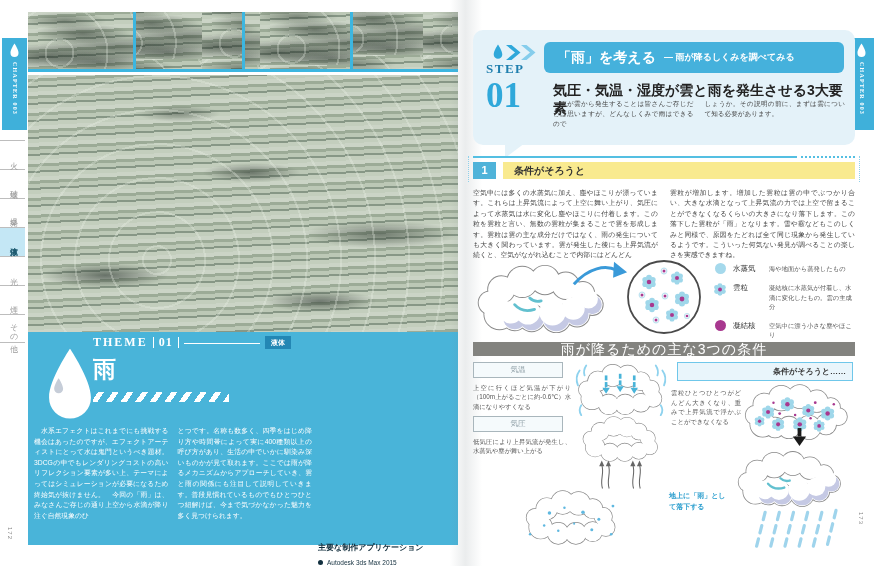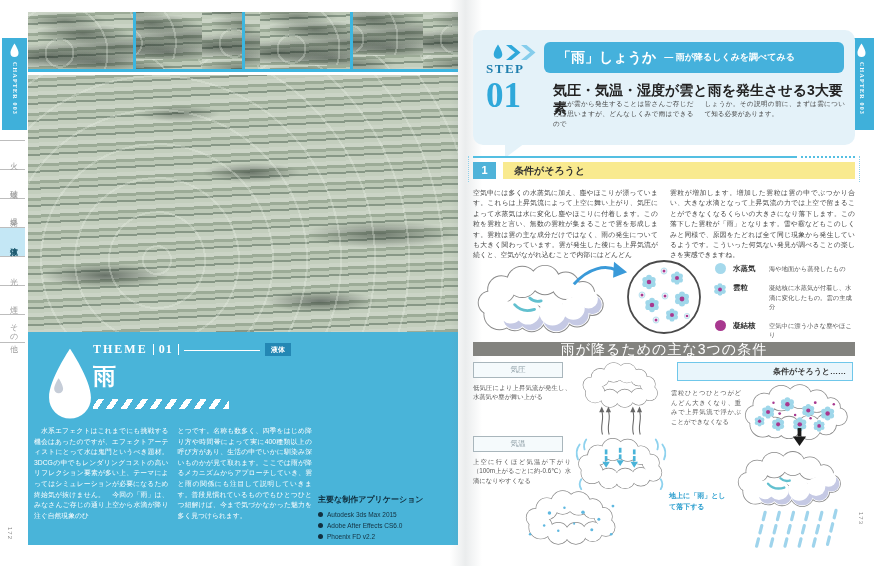--- a/index.html
+++ b/index.html
@@ -44,34 +44,34 @@
   .thumb-row { left:28px; top:12px; width:430px; height:60px; display:flex; border-bottom:3px solid #3cb6e0; }
   .thumb { flex:1; }
   .thumb + .thumb { border-left:3px solid #3cb6e0; }
   .thumb:nth-child(2){ background-position:-40px -10px; }
   .thumb:nth-child(3){ background-position:-90px -4px; }
   .thumb:nth-child(4){ background-position:-140px -14px; }
   .main-photo { left:28px; top:75px; width:430px; height:257px; }
 
   .theme-panel { left:28px; top:332px; width:430px; height:213px; background:#49b4d9; }
   .big-drop { left:14px; top:14px; }
-  .theme-head { left:65px; top:10px; width:198px; color:#fff; }
+  .theme-head { left:65px; top:3px; width:198px; color:#fff; }
   .theme-row { display:flex; align-items:center; gap:5px; }
   .theme-eyebrow { font-size:12px; letter-spacing:2px; font-weight:bold; font-family:"Liberation Serif","DejaVu Serif",serif; }
   .vbar { width:0; height:11px; border-left:1.5px solid #fff; }
   .theme-num { font-size:12px; letter-spacing:1px; font-weight:bold; font-family:"Liberation Serif","DejaVu Serif",serif; }
   .theme-rule { flex:1; border-bottom:1px solid #fff; height:1px; margin-top:2px; }
   .theme-badge { background:#2387b4; color:#fff; font-size:7px; padding:1.5px 6px; font-weight:bold; }
   .theme-title { font-size:23px; font-weight:bold; margin-top:4px; }
   .stripes { width:136px; height:10px; margin-top:7px;
     background:repeating-linear-gradient(-55deg, #fff 0 5px, rgba(255,255,255,0) 5px 12px); }
   .theme-body { left:6px; top:94px; width:278px; display:flex; gap:9px; }
   .theme-body .col { flex:1; font-size:6.8px; line-height:10.6px; color:#fff; text-align:justify; }
   .apps { left:290px; top:162px; width:134px; color:#0e2b3a; }
-  .apps-heading { font-size:8px; font-weight:bold; margin-bottom:6px; }
+  .apps-heading { font-size:8px; font-weight:bold; margin-bottom:6px;margin-top:48px; }
   .app-item { display:flex; align-items:center; gap:4px; font-size:6.5px; color:#14303f; margin-top:4px; }
   .bullet { width:5px; height:5px; border-radius:50%; background:#12303f; flex:none; }
 
   .pagenum { writing-mode:vertical-rl; font-size:6px; color:#888; letter-spacing:1px; }
 
   
   .bubble { left:473px; top:30px; width:382px; height:115px; background:#e4f2f9; border-radius:10px; }
   .bubble-tail { left:505px; top:143px; width:0; height:0; border-top:15px solid #e4f2f9; border-right:20px solid transparent; }
   .step-block { left:13px; top:14px; width:58px; text-align:left; }
   .step-icons { display:flex; align-items:center; justify-content:center; gap:2px; }
@@ -98,21 +98,21 @@
   .sec-body { display:flex; gap:12px; margin-top:9px; }
   .sec-body .col { flex:1; font-size:6.8px; line-height:10.4px; color:#444; text-align:justify; }
 
   
   .diagram { left:473px; top:258px; width:382px; height:80px; }
   .legend { left:240px; top:5px; width:142px; }
   .legend-row { display:flex; align-items:flex-start; margin-bottom:8px; gap:6px; }
   .legend-ic { width:14px; display:flex; justify-content:center; flex:none; margin-top:0px; }
   .dot-lblue { width:11px; height:11px; border-radius:50%; background:#a5d9ec; }
   .dot-mag   { width:11px; height:11px; border-radius:50%; background:#a8388f; }
-  .legend-name { width:30px; flex:none; font-size:7.5px; font-weight:bold; color:#333; padding-top:1px; }
+  .legend-name { width:30px; flex:none; font-size:7.5px; font-weight:normal; color:#333; padding-top:1px; }
   .legend-desc { flex:1; font-size:6.3px; line-height:9.5px; color:#555; padding-top:1px; }
 
   .graybar { left:473px; top:342px; width:382px; height:14px; background:#83837f; color:#fff;
     font-size:14px; text-align:center; line-height:14px; letter-spacing:1px; }
 
   
   .cond-area { left:473px; top:362px; width:382px; height:185px; display:flex; }
   .cond-left { width:196px; }
   .cond-row { display:flex; }
   .cond-row.r1 { height:74px; } .cond-row.r2 { height:54px; } .cond-row.r3 { height:55px; }
@@ -310,21 +310,21 @@
           </svg>
         <svg width="32" height="15" viewBox="0 0 32 15">
           <use href="#chev" fill="#2fa8da"></use>
             <use href="#chev" fill="#85cdec" transform="translate(15,0)"></use>
         </svg>
       </div>
       <div class="step-label">STEP</div>
       <div class="step-number">01</div>
     </div>
     <div class="abs title-bar">
-      <span class="title-main">「雨」しょうか</span>
+      <span class="title-main">「雨」を考える</span>
       <span class="title-sub">― 雨が降るしくみを調べてみる</span>
     </div>
     <div class="abs step-subtitle">気圧・気温・湿度が雲と雨を発生させる3大要素</div>
     <div class="abs step-body">
       <div class="col">　雨が雲から発生することは皆さんご存じだとは思いますが、どんなしくみで雨はできるので</div>
       <div class="col">しょうか。その説明の前に、まずは雲について知る必要があります。</div>
     </div>
   </div>
   <div class="abs bubble-tail"></div>
 
@@ -389,45 +389,20 @@
         <span class="legend-desc">空気中に漂う小さな塵やほこり</span>
       </div>
     </div>
   </div>
 
   <div class="abs graybar">雨が降るための主な3つの条件</div>
 
   <div class="abs cond-area">
     <div class="cond-left">
 
-      <div class="cond-row r1">
-        <div class="cond-info">
-          <div class="cond-label">気圧</div>
-          <div class="cond-desc">低気圧により上昇気流が発生し、水蒸気や塵が舞い上がる</div>
-        </div>
-        <div class="cond-cloud">
-          <svg width="82" height="74" viewBox="0 0 110 100">
-            <use href="#cloud-basic" fill="#fff" stroke="#8a8a8a" stroke-width="1.6"></use>
-            <use href="#cloud-basic" fill="#fff"></use>
-            <g fill="none" stroke="#666" stroke-width="1.4">
-              <path d="M30,98 C26,86 33,78 29,66"></path>
-                <path d="M39,98 C35,86 42,78 38,66"></path>
-              <path d="M72,98 C68,86 75,78 71,66"></path>
-                <path d="M81,98 C77,86 84,78 80,66"></path>
-            </g>
-            <g fill="#666">
-              <polygon points="25.5,68 32.5,68 29,60"></polygon>
-                <polygon points="34.5,68 41.5,68 38,60"></polygon>
-              <polygon points="67.5,68 74.5,68 71,60"></polygon>
-                <polygon points="76.5,68 83.5,68 80,60"></polygon>
-            </g>
-          </svg>
-        </div>
-      </div>
-
       <div class="cond-row r2">
         <div class="cond-info">
           <div class="cond-label">気温</div>
           <div class="cond-desc">上空に行くほど気温が下がり（100m上がるごとに約-0.6℃）水滴になりやすくなる</div>
         </div>
         <div class="cond-cloud">
           <svg width="96" height="55" viewBox="0 0 116 66">
             <use href="#cloud-basic" fill="#fff" stroke="#8a8a8a" stroke-width="1.6" transform="translate(3,2)"></use>
             <use href="#cloud-basic" fill="#fff" transform="translate(3,2)"></use>
             <g fill="#49b4d9">
@@ -447,20 +422,45 @@
                   <polygon points="-4.5,15 4.5,15 0,22"></polygon>
                 </g>
             </g>
             <g fill="none" stroke="#8ed2ee" stroke-width="2.2" stroke-linecap="round">
               <path d="M8,10 q-6,8 -2,18"></path>
                 <path d="M16,4 q-4,6 -2,12"></path>
               <path d="M108,10 q6,8 2,18"></path>
                 <path d="M100,4 q4,6 2,12"></path>
               <path d="M10,52 q-4,6 0,12"></path>
                 <path d="M106,52 q4,6 0,12"></path>
+            </g>
+          </svg>
+        </div>
+      </div>
+
+      <div class="cond-row r1">
+        <div class="cond-info">
+          <div class="cond-label">気圧</div>
+          <div class="cond-desc">低気圧により上昇気流が発生し、水蒸気や塵が舞い上がる</div>
+        </div>
+        <div class="cond-cloud">
+          <svg width="82" height="74" viewBox="0 0 110 100">
+            <use href="#cloud-basic" fill="#fff" stroke="#8a8a8a" stroke-width="1.6"></use>
+            <use href="#cloud-basic" fill="#fff"></use>
+            <g fill="none" stroke="#666" stroke-width="1.4">
+              <path d="M30,98 C26,86 33,78 29,66"></path>
+                <path d="M39,98 C35,86 42,78 38,66"></path>
+              <path d="M72,98 C68,86 75,78 71,66"></path>
+                <path d="M81,98 C77,86 84,78 80,66"></path>
+            </g>
+            <g fill="#666">
+              <polygon points="25.5,68 32.5,68 29,60"></polygon>
+                <polygon points="34.5,68 41.5,68 38,60"></polygon>
+              <polygon points="67.5,68 74.5,68 71,60"></polygon>
+                <polygon points="76.5,68 83.5,68 80,60"></polygon>
             </g>
           </svg>
         </div>
       </div>
 
       <div class="cond-row r3">
         <div class="cond-cloud">
           <svg width="97" height="55" viewBox="0 0 110 62">
             <use href="#cloud-basic" fill="#fff" stroke="#8a8a8a" stroke-width="1.6"></use>
             <use href="#cloud-basic" fill="#fff"></use>

